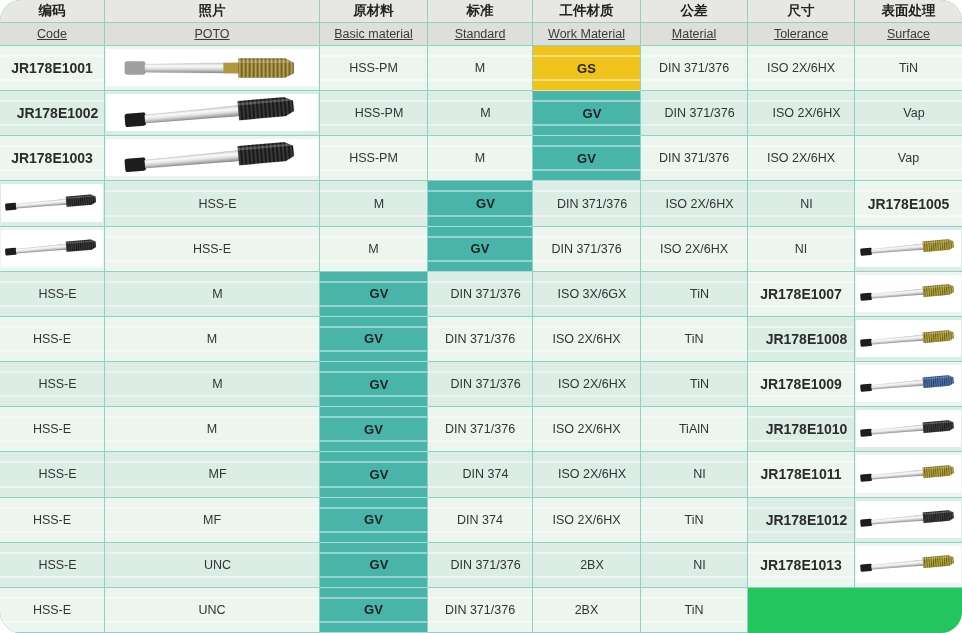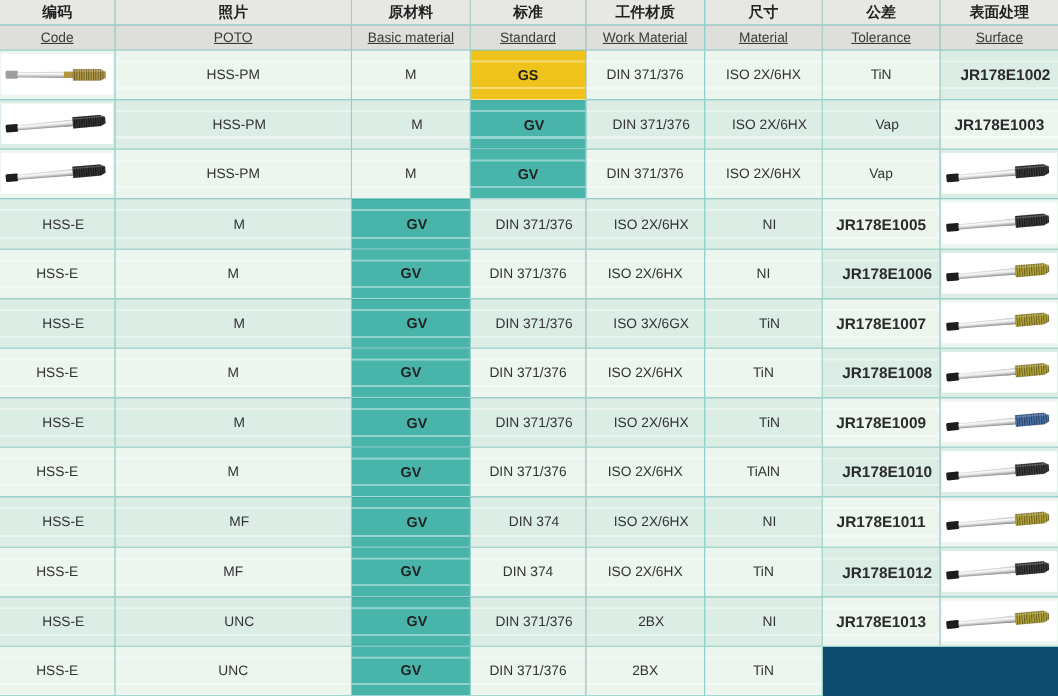--- a/index.html
+++ b/index.html
@@ -2,21 +2,22 @@
 <html><head>
 <meta charset="utf-8">
 <style>
   html,body{margin:0;padding:0;background:#fff;}
   .page{
     width:962px;height:633px;overflow:hidden;position:relative;
     font-family:"Liberation Sans",sans-serif;
     display:grid;
     grid-template-columns:105px 215px 108px 105px 108px 107px 107px 107px;
     grid-template-rows:23px 23px repeat(13,1fr);
-    background:#0c4a6e;
+    background:#22c55e;
+    border-radius:21px;
   }
   .c{
     position:relative;display:flex;align-items:center;justify-content:center;
     border-right:1px solid #8ed1c8;border-bottom:1px solid #8ed1c8;
     box-sizing:border-box;overflow:hidden;color:#333;
   }
   .c:nth-child(8n){border-right:none;text-align:center;}
   
   .hz{background:#e7e8e3;font-weight:bold;font-size:13.5px;color:#222;}
   .he{background:#dedfda;font-size:12.5px;color:#3a3a3a;text-decoration:underline;}
@@ -59,33 +60,34 @@
   </defs>
 </svg>
 
 <div class="page">
 
   <div class="c hz">编码</div>
   <div class="c hz">照片</div>
   <div class="c hz">原材料</div>
   <div class="c hz">标准</div>
   <div class="c hz">工件材质</div>
+  <div class="c hz">公差</div>
   <div class="c hz">尺寸</div>
-  <div class="c hz">公差</div>
   <div class="c hz">表面处理</div>
 
   <div class="c he">Code</div>
   <div class="c he">POTO</div>
   <div class="c he">Basic material</div>
   <div class="c he">Standard</div>
   <div class="c he">Work Material</div>
   <div class="c he">Material</div>
   <div class="c he">Tolerance</div>
   <div class="c he">Surface</div>
 
+  <div class="c data code-cell r0">JR178E1001</div>
   <div class="c photo-cell r0">
     <div class="photo-inner">
       <svg class="tap-svg" width="192" height="38" viewBox="0 0 200 40">
         <g>
           <rect x="8" y="13" width="22" height="14" rx="2.5" fill="#9f9f9f"></rect>
           <polygon points="29,16 128,14.5 128,25.5 29,24.5" fill="url(#g-shank)" stroke="rgba(0,0,0,0.18)" stroke-width="0.5"></polygon>
           <rect x="112" y="14.5" width="18" height="11" fill="#b2973e"></rect>
           <polygon points="128,10 177,10 186,14.5 186,25.5 177,30 128,30" stroke="rgba(0,0,0,0.3)" stroke-width="0.6" fill="#b2973e"></polygon>
           <polygon points="128,10 177,10 186,14.5 186,25.5 177,30 128,30" fill="url(#g-threads)"></polygon>
           <rect x="128" y="12" width="56" height="2.5" fill="rgba(255,255,255,0.22)"></rect>
@@ -180,21 +182,20 @@
       </svg>
     </div>
   </div>
   <div class="c data txt-cell r0">HSS-E</div>
   <div class="c data txt-cell r0">M</div>
   <div class="c data wm-cell r0" style="background: rgb(72, 180, 170);">GV</div>
   <div class="c data txt-cell r0">DIN 371/376</div>
   <div class="c data txt-cell r0">ISO 2X/6HX</div>
   <div class="c data txt-cell r0">NI</div>
 
-  <div class="c data code-cell r1">JR178E1006</div>
   <div class="c photo-cell r1">
     <div class="photo-inner">
       <svg class="tap-svg" width="192" height="38" viewBox="0 0 200 40">
         <g transform="rotate(-5 100 20)">
           <rect x="8" y="13" width="22" height="14" rx="2.5" fill="#1d1d1d"></rect>
           <polygon points="29,16 128,14.5 128,25.5 29,24.5" fill="url(#g-shank)" stroke="rgba(0,0,0,0.18)" stroke-width="0.5"></polygon>
           <rect x="112" y="14.5" width="18" height="11" fill="url(#g-shank)"></rect>
           <polygon points="128,10 177,10 186,14.5 186,25.5 177,30 128,30" stroke="rgba(0,0,0,0.3)" stroke-width="0.6" fill="#b0a02f"></polygon>
           <polygon points="128,10 177,10 186,14.5 186,25.5 177,30 128,30" fill="url(#g-threads)"></polygon>
           <rect x="128" y="12" width="56" height="2.5" fill="rgba(255,255,255,0.22)"></rect>

